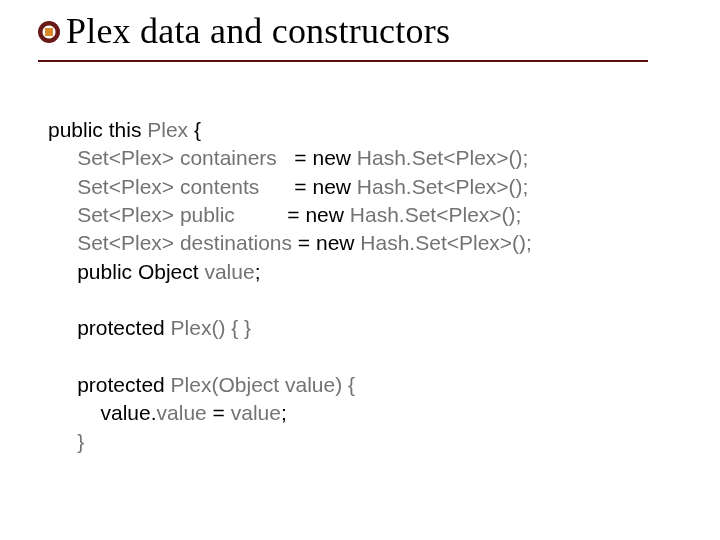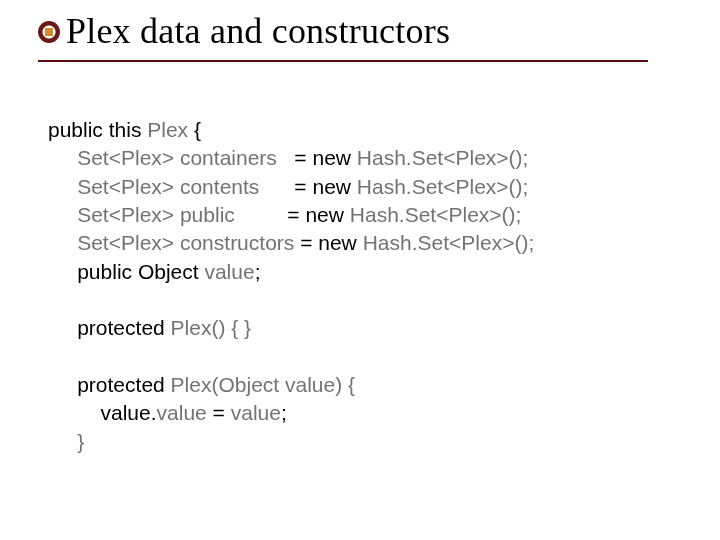--- a/index.html
+++ b/index.html
@@ -85,21 +85,21 @@
   <div class="title-row">
     <span class="title-bullet"></span>
     <span class="title">Plex data and constructors</span>
   </div>
   <div class="title-underline"></div>
 
   <div class="code"><span class="kw">public</span> <span class="kw">this</span> <span class="teal">Plex</span><span> {</span>
      <span class="teal">Set&lt;Plex&gt;</span> <span class="teal">containers</span><span>   </span><span>= </span><span class="kw">new</span> <span class="teal">Hash.Set&lt;Plex&gt;();</span>
      <span class="teal">Set&lt;Plex&gt;</span> <span class="teal">contents</span><span>      </span><span>= </span><span class="kw">new</span> <span class="teal">Hash.Set&lt;Plex&gt;();</span>
      <span class="teal">Set&lt;Plex&gt;</span> <span class="teal">public</span><span>         </span><span>= </span><span class="kw">new</span> <span class="teal">Hash.Set&lt;Plex&gt;();</span>
-     <span class="teal">Set&lt;Plex&gt;</span> <span class="teal">constructors</span><span> </span><span>= </span><span class="kw">new</span> <span class="teal">Hash.Set&lt;Plex&gt;();</span>
+     <span class="teal">Set&lt;Plex&gt;</span> <span class="teal">destinations</span><span> </span><span>= </span><span class="kw">new</span> <span class="teal">Hash.Set&lt;Plex&gt;();</span>
      <span class="kw">public</span><span> Object </span><span class="teal">value</span><span>;</span>
 
      <span class="kw">protected</span> <span class="teal">Plex</span><span class="teal">() { }</span>
 
      <span class="kw">protected</span> <span class="teal">Plex</span><span class="teal">(Object </span><span class="teal">value</span><span class="teal">) {</span>
          <span class="kw">value</span><span>.</span><span class="teal">value</span><span> = </span><span class="teal">value</span><span>;</span>
      <span class="teal">}</span></div>
 
 </div>
 

